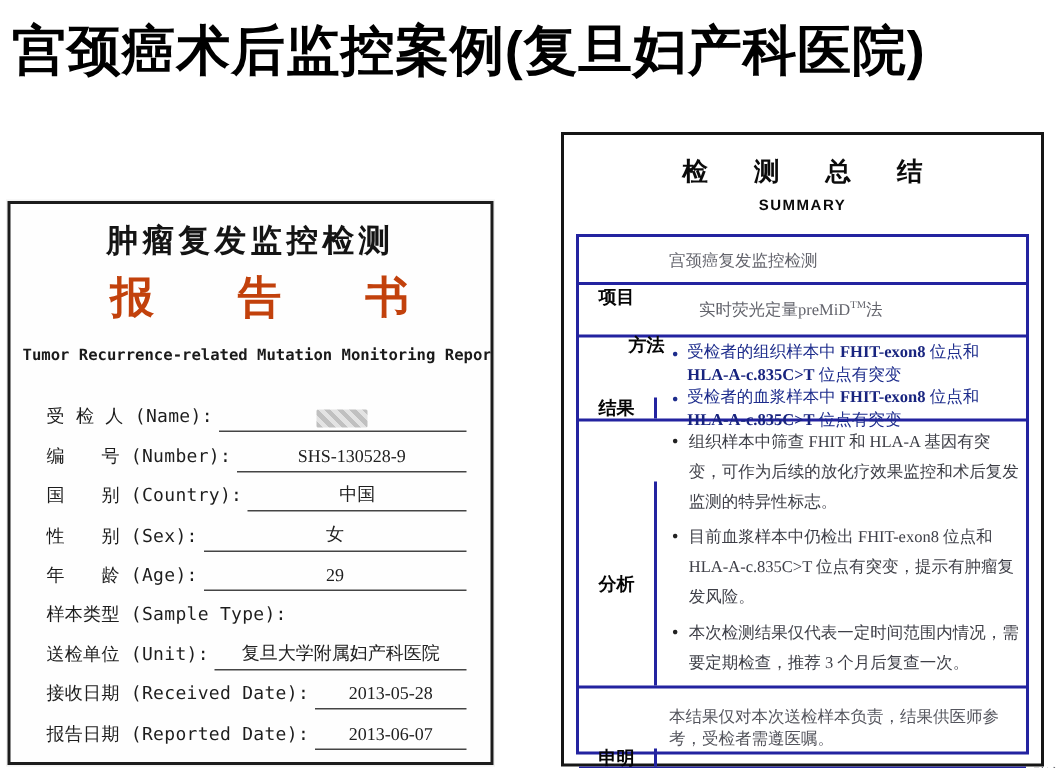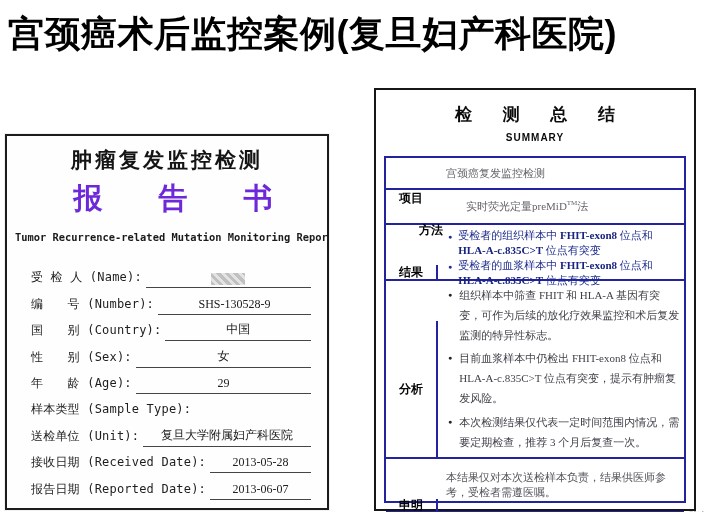--- a/index.html
+++ b/index.html
@@ -15,21 +15,21 @@
     font-size:36px;font-weight:bold;letter-spacing:0.5px;
     color:#000;white-space:nowrap;
   }
   
   .doc-left{
     position:absolute;left:5px;top:134px;width:320px;height:372px;
     border:2px solid #1c1c1c;background:#fefefe;overflow:hidden;
     box-shadow:0 0 0 1px #f2f2f2;
   }
   .doc-left .t1{margin-top:10px;text-align:center;font-size:21px;font-weight:bold;letter-spacing:3px;color:#141414;}
-  .doc-left .t2{margin-top:5px;text-align:center;font-size:29px;font-weight:bold;letter-spacing:24px;text-indent:24px;color:#6d28d9;padding-left:12px;}
+  .doc-left .t2{margin-top:5px;text-align:center;font-size:29px;font-weight:bold;letter-spacing:24px;text-indent:24px;color:#c2410c;padding-left:12px;}
   .doc-left .t3{
     margin-top:12px;padding-left:8px;white-space:nowrap;
     font-family:"DejaVu Sans Mono", monospace;font-size:10.4px;font-weight:bold;color:#1a1a1a;
   }
   .fields{position:absolute;top:126px;left:24px;right:16px;}
   .frow{display:flex;align-items:flex-end;height:26.4px;font-size:12px;}
   .flabel{
     white-space:pre;color:#1d1d1d;
     font-family:"DejaVu Sans Mono","Liberation Sans",monospace;
     padding-bottom:2px;letter-spacing:0.2px;

